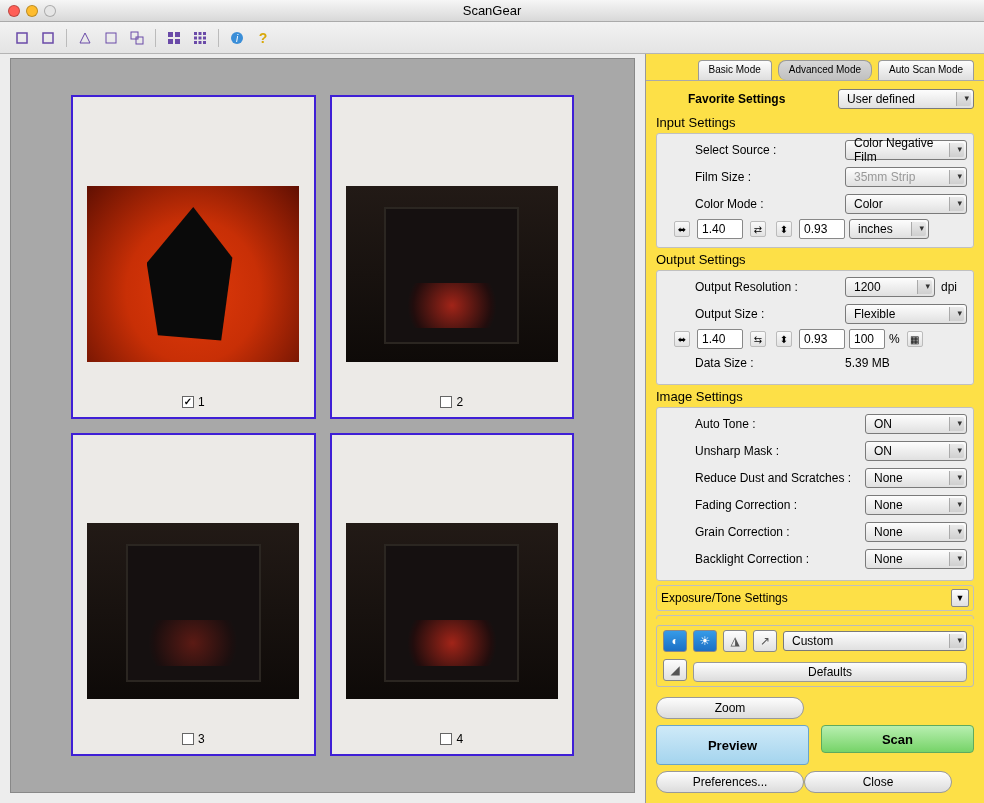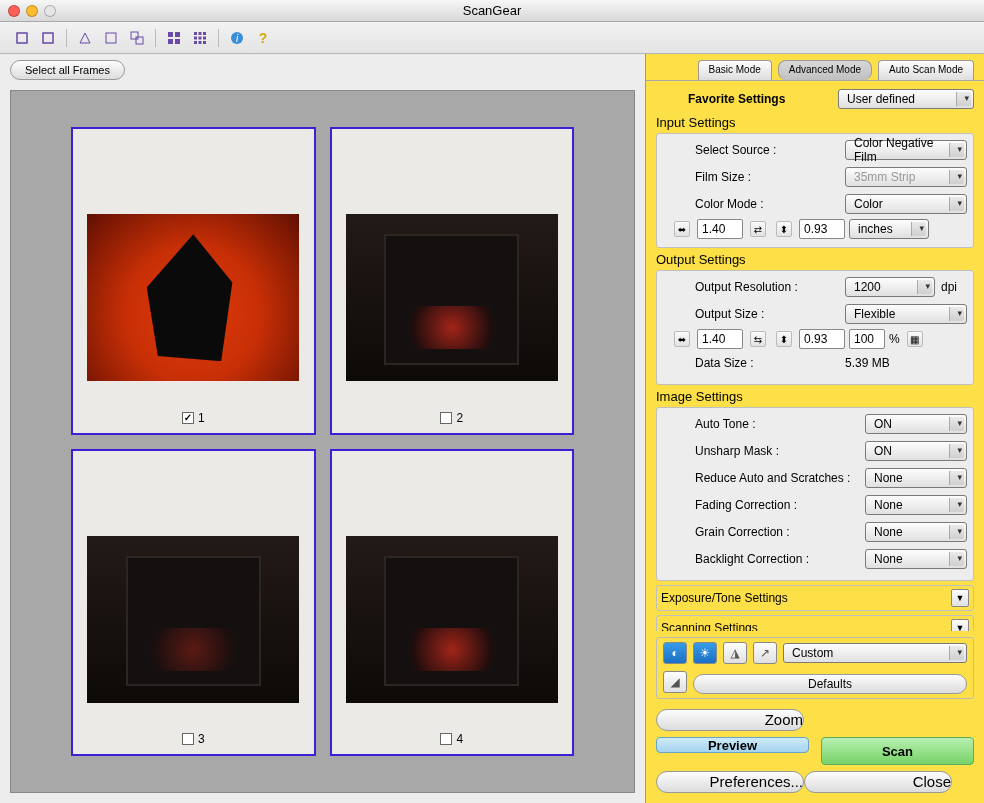--- a/index.html
+++ b/index.html
@@ -53,28 +53,28 @@
   .select::before { content: "▾"; position: absolute; right: 4px; top: 3px; font-size: 9px; color: #333; z-index: 1; }
   .txt { width: 46px; height: 20px; border: 1px solid #888; background: #fff; border-radius: 2px; padding: 0 4px; font-size: 12px; text-align: left; }
   .icon-sm { width: 16px; height: 16px; border: 1px solid #bbb; border-radius: 2px; background: linear-gradient(#fafafa,#e2e2e2); margin: 0 3px; display: inline-flex; align-items: center; justify-content: center; font-size: 10px; cursor: pointer; }
   .dim-row { display: flex; align-items: center; gap: 4px; margin: 2px 0 2px 8px; }
   .expand-row { display: flex; align-items: center; justify-content: space-between; padding: 3px 4px; border: 1px solid #c0c0c0; border-radius: 3px; margin-bottom: 4px; cursor: pointer; }
   .expand-btn { width: 18px; height: 18px; border: 1px solid #888; background: linear-gradient(#fdfdfd,#e0e0e0); border-radius: 2px; display: flex; align-items: center; justify-content: center; font-size: 9px; }
 
   .adjust-row { border: 1px solid #bbb; border-radius: 3px; margin: 6px 10px 4px 10px; padding: 4px 6px; display: grid; grid-template-columns: auto auto auto auto 1fr; gap: 6px; align-items: center; }
   .adj-btn { width: 24px; height: 22px; border: 1px solid #888; background: linear-gradient(#369be8,#1c6fc4); border-radius: 3px; display: flex; align-items: center; justify-content: center; cursor: pointer; color: #fff; font-size: 12px; }
   .adj-btn.white { background: linear-gradient(#fdfdfd,#e0e0e0); color: #555; }
-  .defaults-btn { grid-column: 2 / 6; height: 20px; border-radius: 10px; border: 1px solid #999; background: linear-gradient(#fdfdfd,#dcdcdc); text-align: center; line-height: 18px; font-size: 12px; cursor: pointer; margin-top: 4px; }
+  .defaults-btn { grid-column: 2 / 6; height: 20px; border-radius: 4px; border: 1px solid #999; background: linear-gradient(#fdfdfd,#dcdcdc); text-align: center; line-height: 18px; font-size: 12px; cursor: pointer; margin-top: 4px; }
 
   
   .bottom { padding: 6px 10px 10px 10px; }
-  .btn-wide { width: 148px; height: 22px; border-radius: 11px; border: 1px solid #999; background: linear-gradient(#fdfdfd,#dcdcdc); text-align: right; line-height: 20px; font-size: 15px; cursor: pointer; display: inline-block; }
+  .btn-wide { width: 148px; height: 22px; border-radius: 11px; border: 1px solid #999; background: linear-gradient(#fdfdfd,#dcdcdc); text-align: center; line-height: 20px; font-size: 12px; cursor: pointer; display: inline-block; }
   .zoom-btn { margin: 0 0 6px 0; }
   .two-btns { display: flex; gap: 12px; margin-bottom: 6px; }
-  .preview-btn { flex: 1; height: 16px; border-radius: 4px; border: 1px solid #6aa4c8; background: linear-gradient(#cfeaf8,#a4d4ee); font-size: 13px; font-weight: bold; cursor: pointer; }
+  .preview-btn { flex: 1; height: 40px; border-radius: 4px; border: 1px solid #6aa4c8; background: linear-gradient(#cfeaf8,#a4d4ee); font-size: 13px; font-weight: bold; cursor: pointer; }
   .scan-btn { flex: 1; height: 28px; border-radius: 4px; border: 1px solid #5eaa5e; background: linear-gradient(#b8efb0,#76d368); font-size: 13px; font-weight: bold; cursor: pointer; }
   .two-pill { display: flex; gap: 0; }
 
   
   .rock { width: 100%; height: 100%; background: radial-gradient(70% 90% at 50% 60%, #e03a0a 0%, #c82f06 45%, #5c0e02 100%); position: relative; }
   .rock::after { content:""; position:absolute; left:28%; top:12%; width:44%; height:76%; background:#0a0a0a; clip-path: polygon(50% 0, 92% 38%, 80% 100%, 12% 96%, 0 42%); }
   .tw { width:100%; height:100%; background: linear-gradient(#221a16,#0e0a08); position: relative; }
   .tw::before { content:""; position:absolute; left:18%; right:18%; top:12%; bottom:10%; background:#151010; border:2px solid #2b2621; }
   .tw::after { content:""; position:absolute; left:26%; right:26%; top:55%; height:26%; background: radial-gradient(circle, rgba(255,50,30,.6) 0%, rgba(80,0,0,.2) 70%, transparent 80%); }
   .tw.dark::after { opacity:.5; }
@@ -151,23 +151,20 @@
   <span class="tb-icon">
       <svg width="14" height="14">
         <text x="7" y="12" font-size="14" fill="#d8a80a" text-anchor="middle" font-weight="bold">?</text>
       </svg>
     </span>
 </div>
 
 <div class="content">
 
   <div class="left">
-    <div class="selall-row">
-      <span class="pill-btn">Select all Frames</span>
-    </div>
     <div class="preview">
       <div class="frame">
         <div class="frame-img">
             <div class="rock"></div>
           </div>
         <div class="frame-footer">
           <span class="chk checked"></span>
           <span>1</span>
         </div>
       </div>
@@ -288,21 +285,21 @@
               <span>ON</span>
             </div>
           </div>
         <div class="row">
             <div class="lbl" style="flex:0 0 170px">Unsharp Mask :</div>
             <div class="select">
               <span>ON</span>
             </div>
           </div>
         <div class="row">
-            <div class="lbl" style="flex:0 0 170px; line-height:1.2">Reduce Auto and Scratches :</div>
+            <div class="lbl" style="flex:0 0 170px; line-height:1.2">Reduce Dust and Scratches :</div>
             <div class="select">
               <span>None</span>
             </div>
           </div>
         <div class="row">
             <div class="lbl" style="flex:0 0 170px">Fading Correction :</div>
             <div class="select">
               <span>None</span>
             </div>
           </div>

